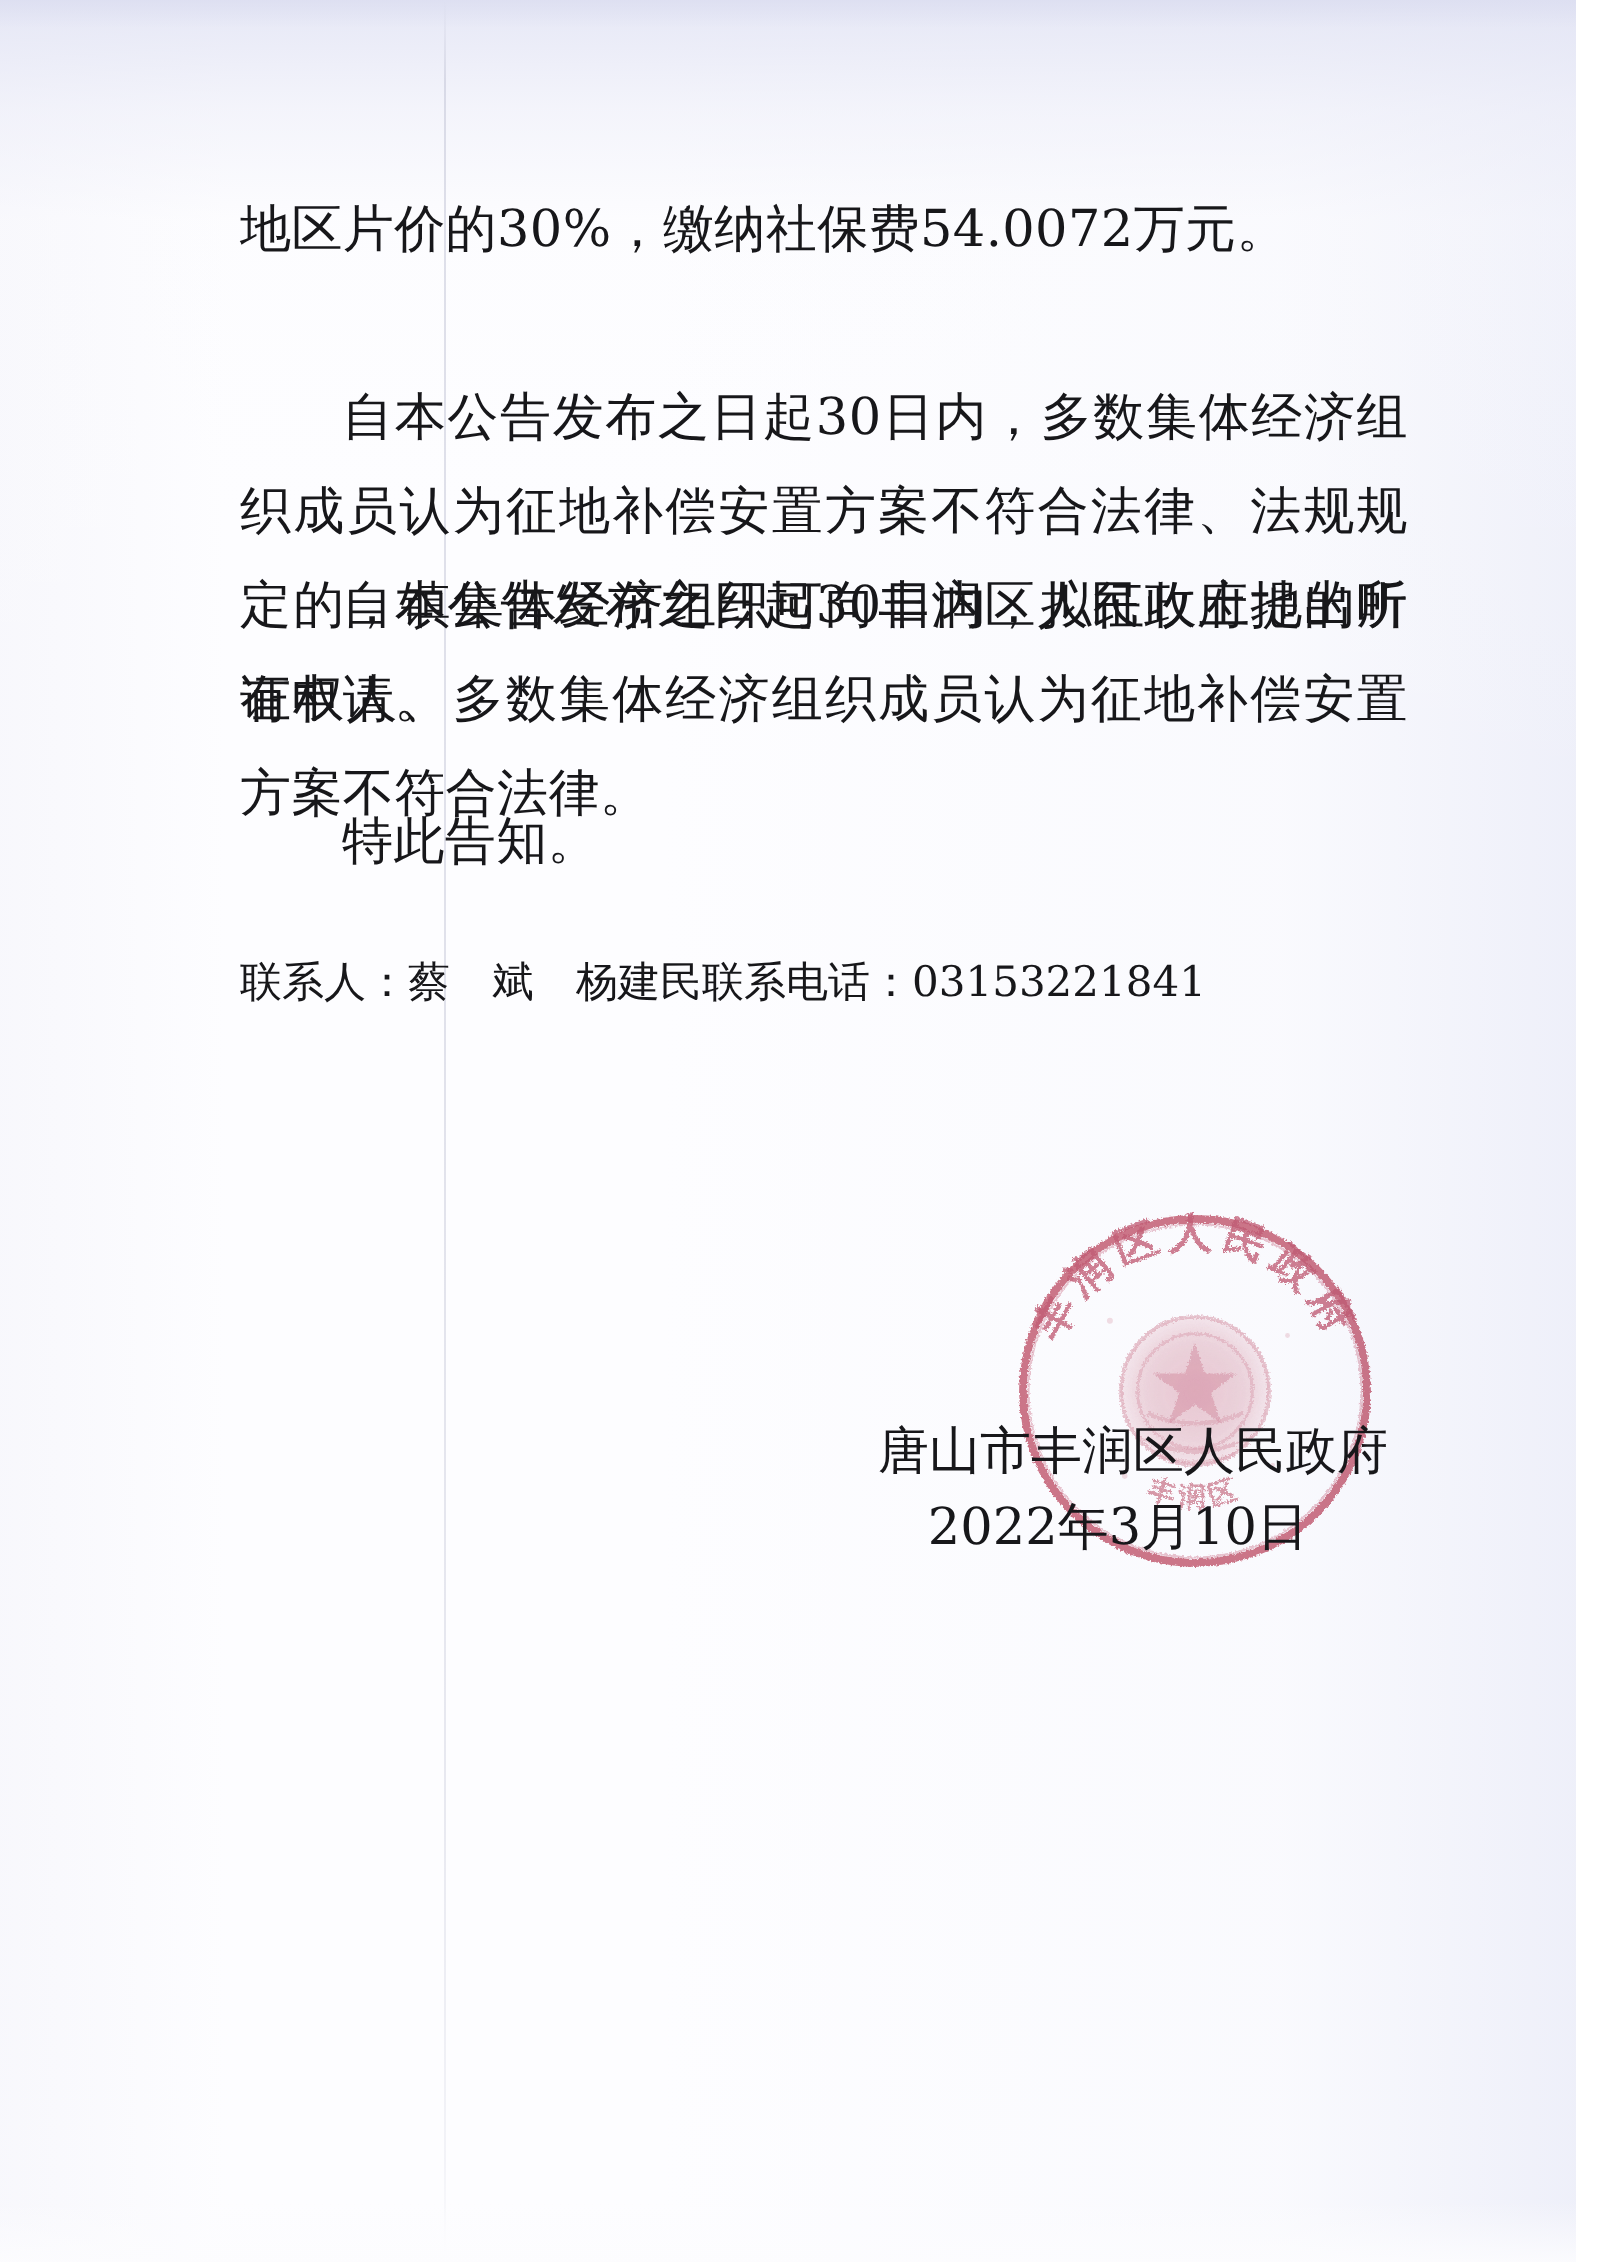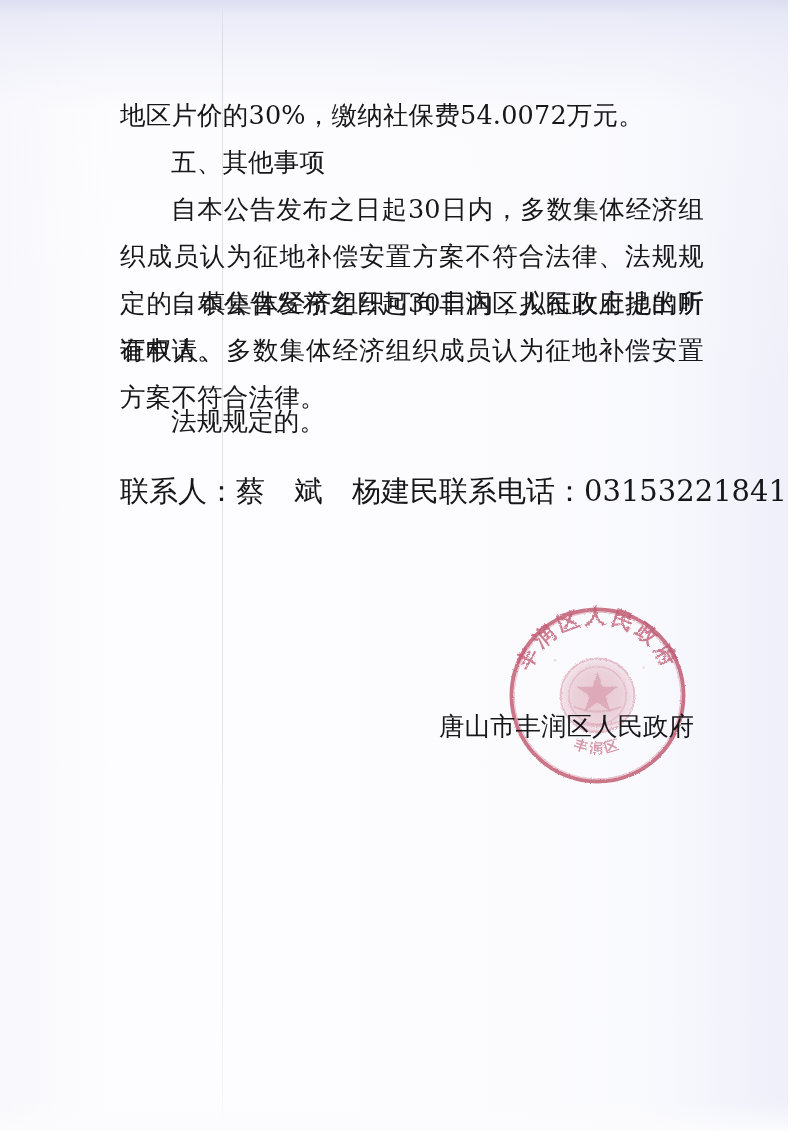--- a/index.html
+++ b/index.html
@@ -78,21 +78,21 @@
   #para-notice  { top: 398px; }
 
   .contact-row {
     position: absolute;
     top: 474px;
     left: 120px;
     width: 584px;
     display: flex;
     align-items: baseline;
     color: #17171a;
-    font-size: 29px;
+    font-size: 21px;
     line-height: 34px;
   }
   .contact-person { white-space: pre; }
   .contact-phone  { white-space: pre; }
 
   .sign-block {
     position: absolute;
     top: 660px;
     left: 380px;
     width: 316px;
@@ -121,27 +121,26 @@
 </head>
 <body>
 
 <div id="page">
 
   <div class="edge-shade-top"></div>
   <div class="fold-line"></div>
 
   <div class="body-text" id="line-carry">地区片价的30%，缴纳社保费54.0072万元。</div>
 
-  <div class="body-text p-indent" id="sec-heading">五、其他事项</div>
 
   <div class="body-text p-indent" id="para-hearing">自本公告发布之日起30日内，多数集体经济组织成员认为征地补偿安置方案不符合法律、法规规定的，镇集体经济组织可向丰润区人民政府提出听证申请。</div>
 
   <div class="body-text p-indent" id="para-register">自本公告发布之日起30日内，拟征收土地的所有权人、多数集体经济组织成员认为征地补偿安置方案不符合法律。</div>
 
-  <div class="body-text p-indent" id="para-notice">法规规定的。</div>
+  <div class="body-text p-indent" id="para-notice">特此告知。</div>
 
   <div class="contact-row">
     <span class="contact-person">联系人：蔡　斌　杨建民</span>
     <span class="contact-phone">联系电话：03153221841</span>
   </div>
 
   <div class="seal">
     <svg viewBox="0 0 200 200" xmlns="http://www.w3.org/2000/svg">
       <defs>
         <path id="sealArcTop" d="M 22,100 A 78,78 0 0 1 178,100"></path>
@@ -192,16 +191,17 @@
         <circle cx="54" cy="62" r="1.6" fill="#c4566c"></circle>
         <circle cx="150" cy="70" r="1.3" fill="#c4566c"></circle>
         <circle cx="62" cy="146" r="1.5" fill="#c4566c"></circle>
         <circle cx="142" cy="140" r="1.2" fill="#c4566c"></circle>
       </g>
     </svg>
   </div>
 
   <div class="sign-block">
     <div class="sign-org">唐山市丰润区人民政府</div>
+    <div class="sign-date">2022年3月10日</div>
   </div>
 
   <div class="edge-shade-bottom"></div>
 </div>
 
 </body></html>

